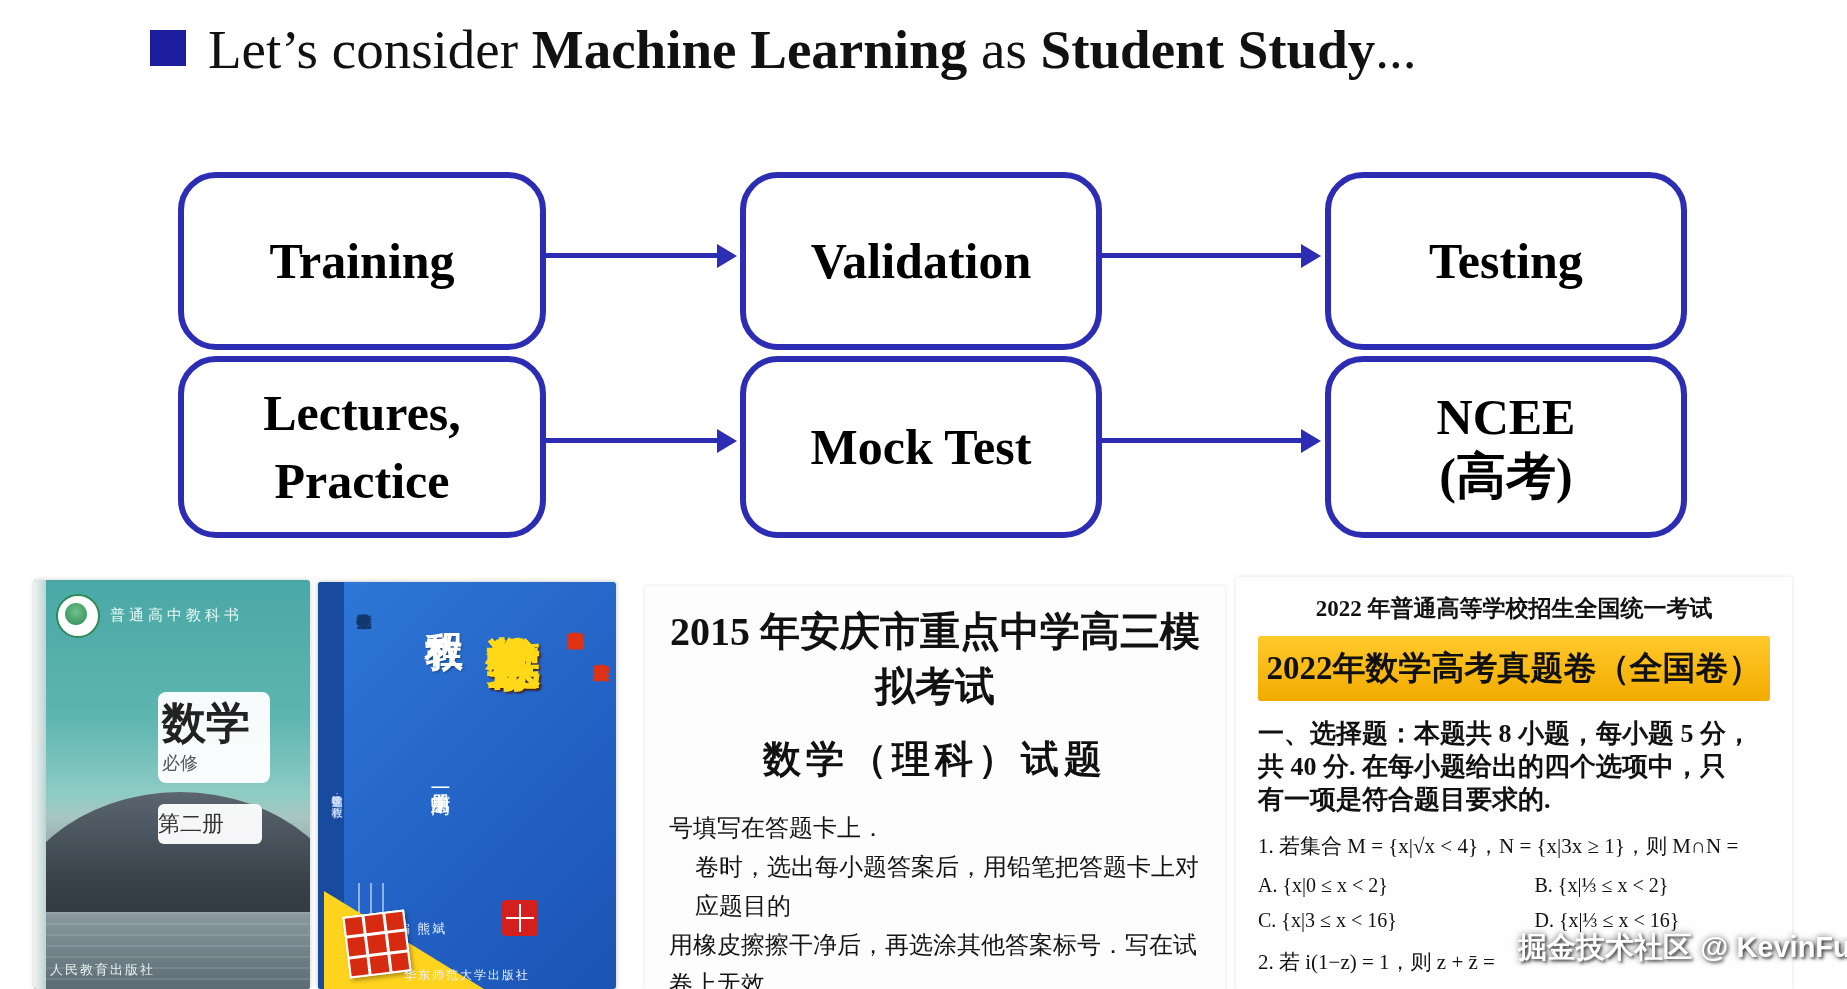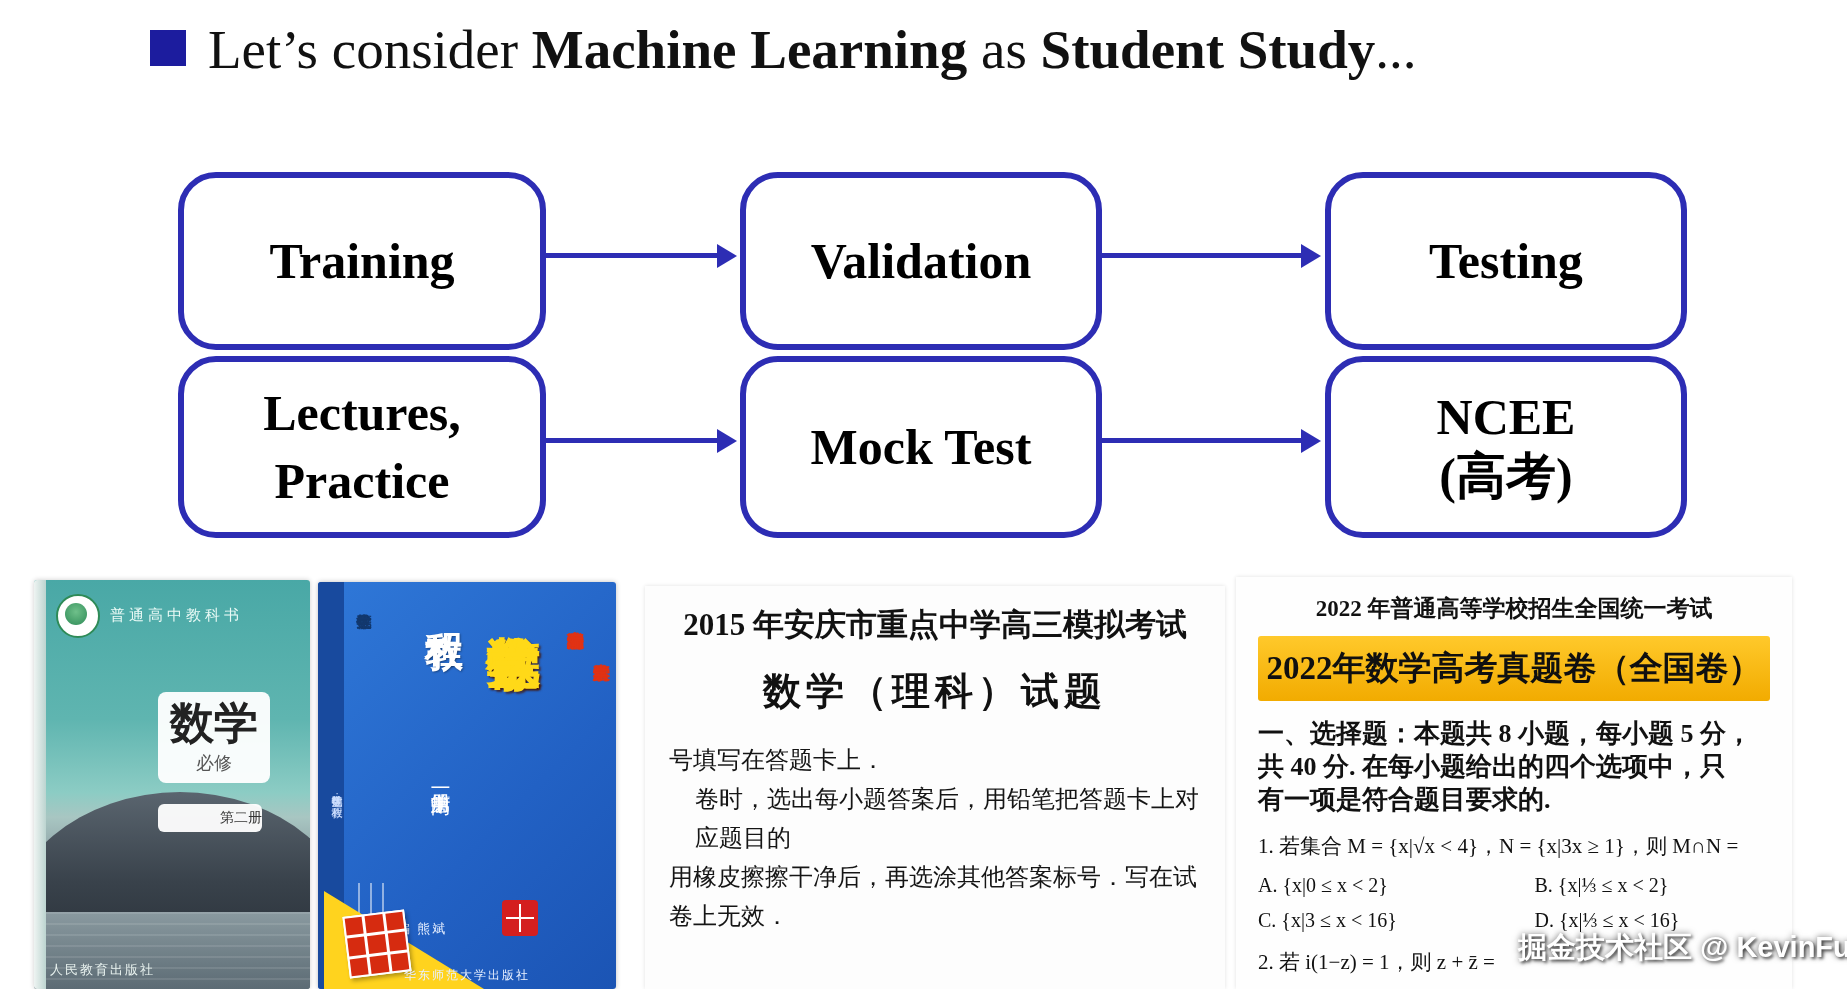--- a/index.html
+++ b/index.html
@@ -48,25 +48,25 @@
   .b1-water::before{content:"";position:absolute;inset:0;
             background:repeating-linear-gradient(180deg,rgba(255,255,255,.10) 0 2px,transparent 2px 11px);}
   .b1-spinestrip{position:absolute;left:0;top:0;bottom:0;width:12px;
                  background:linear-gradient(90deg,#eef4f2,#bcd4d0);}
   .b1-logo{position:absolute;left:22px;top:14px;width:40px;height:40px;border-radius:50%;
            background:#fff;border:2px solid #2e8b57;}
   .b1-logo .inner{position:absolute;left:7px;top:7px;width:22px;height:22px;border-radius:50%;
            background:radial-gradient(circle at 50% 40%,#6fc08a,#2e8b57);}
   .b1-series{position:absolute;left:76px;top:26px;font-size:15px;letter-spacing:4px;color:#eafaf6;}
   .b1-titlebox{position:absolute;left:124px;top:112px;width:104px;background:rgba(255,255,255,.95);
-               border-radius:8px;text-align:center;padding:8px 4px 8px;}
+               border-radius:8px;padding:8px 4px 8px;}
   .b1-title{font-size:44px;font-weight:bold;color:#222;line-height:1.1;}
   .b1-sub{font-size:18px;color:#555;margin-top:3px;}
   .b1-vol{position:absolute;left:124px;top:224px;width:104px;background:rgba(255,255,255,.95);
-          border-radius:6px;text-align:right;padding:5px 0;font-size:14px;color:#333;}
+          border-radius:6px;text-align:left;padding:5px 0;font-size:22px;color:#333;}
   .b1-press{position:absolute;left:16px;bottom:10px;font-size:13px;color:#e8f2ef;letter-spacing:2px;}
 
   
   .book2{position:absolute;left:318px;top:582px;width:298px;height:407px;overflow:hidden;
          border-radius:3px;box-shadow:0 0 5px rgba(0,0,0,.25);
          background:linear-gradient(135deg,#2f78d8 0%,#2261c4 60%,#1b54b4 100%);}
   .b2-spine{position:absolute;left:0;top:0;bottom:0;width:26px;background:#184a9e;
             color:#cfe0ff;font-size:11px;text-align:center;padding-top:14px;box-sizing:border-box;}
   .b2-sidecol{position:absolute;left:36px;top:20px;font-size:15px;color:#12386e;font-weight:bold;}
   .b2-jiaocheng{position:absolute;left:100px;top:22px;font-size:38px;font-weight:bold;color:#fff;
@@ -89,21 +89,21 @@
            grid-template-columns:repeat(3,1fr);grid-template-rows:repeat(3,1fr);gap:3px;
            background:#fff;border:2px solid #fff;transform:rotate(-7deg);
            box-shadow:2px 3px 4px rgba(0,0,0,.3);}
   .b2-cube div{background:#d62b10;}
   .b2-pub{position:absolute;left:0;right:0;bottom:5px;text-align:center;font-size:12px;
           color:#e8f0ff;letter-spacing:2px;}
 
   
   .exam1{position:absolute;left:645px;top:586px;width:580px;height:403px;background:#fdfdfd;
          box-shadow:0 0 4px rgba(0,0,0,.12);padding:18px 24px;box-sizing:border-box;overflow:hidden;}
-  .e1-title{text-align:center;font-size:31px;font-weight:bold;}
+  .e1-title{text-align:center;font-size:40px;font-weight:bold;}
   .e1-sub{text-align:center;font-size:38px;font-weight:bold;letter-spacing:5px;margin-top:20px;}
   .e1-body{margin-top:24px;font-size:24px;line-height:39px;color:#151515;}
   .e1-body .indent{padding-left:26px;}
 
   .exam2{position:absolute;left:1236px;top:577px;width:556px;height:412px;background:#fefefe;
          box-shadow:0 0 4px rgba(0,0,0,.12);padding:16px 22px;box-sizing:border-box;overflow:hidden;}
   .e2-header{text-align:center;font-size:23px;font-weight:600;}
   .e2-banner{margin-top:12px;background:linear-gradient(180deg,#ffc92b,#f2ab00);text-align:center;
              font-size:33px;font-weight:bold;padding:10px 4px;border-radius:3px;color:#101010;}
   .e2-intro{margin-top:16px;font-size:26px;line-height:33px;font-weight:600;}

